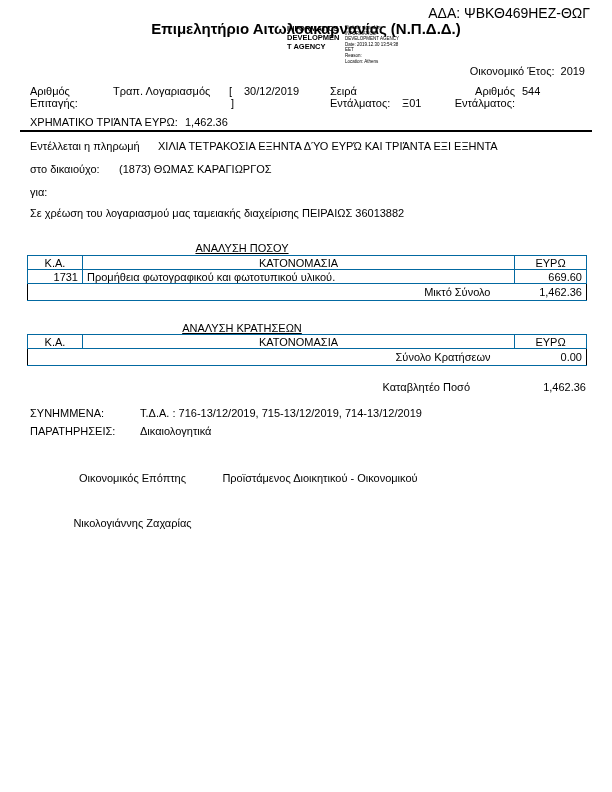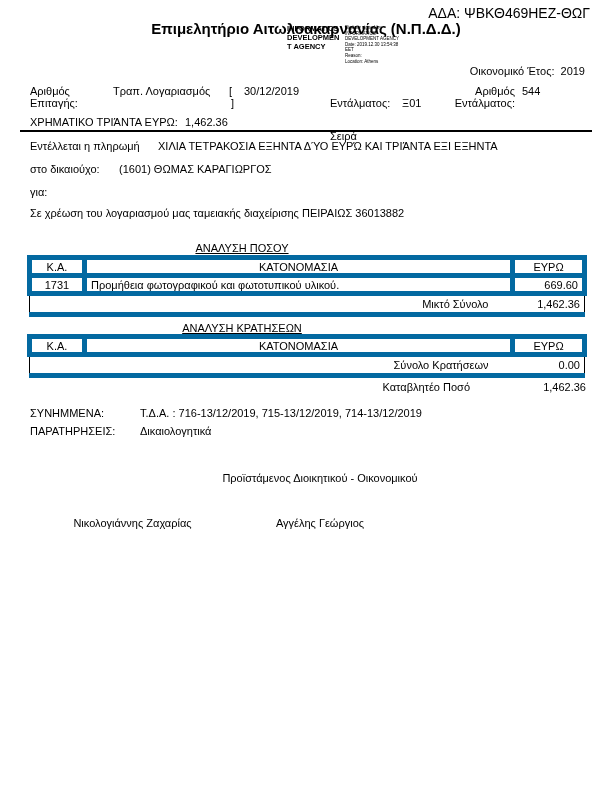--- a/index.html
+++ b/index.html
@@ -33,21 +33,21 @@
   .fiscal-year .val { margin-left: 6px; }
 
   .r1 { top: 85px; }
   .r2 { top: 97px; }
   .lbl-check1 { left: 30px; }
   .lbl-check2 { left: 30px; }
   .lbl-bank { left: 113px; }
   .bracket-open { left: 229px; }
   .bracket-close { left: 231px; }
   .field-date { left: 244px; }
-  .lbl-series1 { left: 330px; margin-top: 45px; }
+  .lbl-series1 { left: 330px; }
   .lbl-series2 { left: 330px; }
   .val-series { left: 402px; }
   .lbl-ordnum1 { left: 437px; width: 78px; text-align: right; }
   .val-ordnum { left: 522px; }
   .lbl-ordnum2 { left: 437px; width: 78px; text-align: right; }
 
   .warrant-label { top: 116px; left: 30px; }
   .warrant-value { top: 116px; left: 185px; }
   .top-rule { top: 130px; left: 20px; width: 572px; border-top: 2px solid #000; height: 0; }
 
@@ -66,25 +66,25 @@
   table.grid {
     position: absolute;
     left: 27px;
     width: 560px;
     border-collapse: collapse;
     font-size: 11px;
     table-layout: fixed;
   }
   .t1 { top: 255px; }
   .t2 { top: 334px; }
-  table.grid td { border: 5px solid #0369a1; padding: 0 4px; height: 13px; overflow: hidden; }
+  table.grid td { border: 1px solid #0369a1; padding: 0 4px; height: 13px; overflow: hidden; }
   table.grid col.c-code { width: 55px; }
   table.grid col.c-eur { width: 72px; }
   td.hc { text-align: center; }
-  td.code { text-align: center; }
+  td.code { text-align: right; }
   td.amt { text-align: right; }
   tr.total td { border-left: none; border-right: none; height: 16px; }
   tr.total td.first { border-left: 1px solid #000; text-align: right; padding-right: 24px; }
   tr.total td.last { border-right: 1px solid #000; text-align: right; }
 
   .payable-label { top: 381px; left: 330px; width: 140px; text-align: right; }
   .payable-value { top: 381px; left: 500px; width: 86px; text-align: right; }
 
   .attach-label { top: 407px; left: 30px; }
   .attach-value { top: 407px; left: 140px; }
@@ -138,21 +138,21 @@
   <div class="abs r2 lbl-ordnum2">Εντάλματος:</div>
 
   <div class="abs warrant-label">ΧΡΗΜΑΤΙΚΟ ΤΡΙΆΝΤΑ ΕΥΡΩ:</div>
   <div class="abs warrant-value">1,462.36</div>
   <div class="abs top-rule"></div>
 
   <div class="abs pay-label">Εντέλλεται η πληρωμή</div>
   <div class="abs pay-words">ΧΙΛΙΑ ΤΕΤΡΑΚΟΣΙΑ ΕΞΗΝΤΑ ΔΎΟ ΕΥΡΏ ΚΑΙ ΤΡΙΆΝΤΑ ΕΞΙ ΕΞΗΝΤΑ</div>
 
   <div class="abs benef-label">στο δικαιούχο:</div>
-  <div class="abs benef-value">(1601) ΘΩΜΑΣ ΚΑΡΑΓΙΩΡΓΟΣ</div>
+  <div class="abs benef-value">(1873) ΘΩΜΑΣ ΚΑΡΑΓΙΩΡΓΟΣ</div>
 
   <div class="abs for-label">για:</div>
   <div class="abs charge-note">Σε χρέωση του λογαριασμού μας ταμειακής διαχείρισης ΠΕΙΡΑΙΩΣ 36013882</div>
 
   <div class="abs tbl-title t1-title"><span>ΑΝΑΛΥΣΗ ΠΟΣΟΥ</span></div>
 
   <table class="grid t1">
     <colgroup>
         <col class="c-code">
         <col>
@@ -200,17 +200,17 @@
   <div class="abs payable-label">Καταβλητέο Ποσό</div>
   <div class="abs payable-value">1,462.36</div>
 
   <div class="abs attach-label">ΣΥΝΗΜΜΕΝΑ:</div>
   <div class="abs attach-value">Τ.Δ.Α. : 716-13/12/2019, 715-13/12/2019, 714-13/12/2019</div>
 
   <div class="abs remarks-label">ΠΑΡΑΤΗΡΗΣΕΙΣ:</div>
   <div class="abs remarks-value">Δικαιολογητικά</div>
 
 
+  <div class="abs sig-left-title">Οικονομικός Επόπτης</div>
   <div class="abs sig-right-title">Προϊστάμενος Διοικητικού - Οικονομικού</div>
   <div class="abs sig-left-name">Νικολογιάννης Ζαχαρίας</div>
-  <div class="abs sig-right-name">Αγγέλης Γεώργιος</div>
 
 </div>
 
 </body></html>

